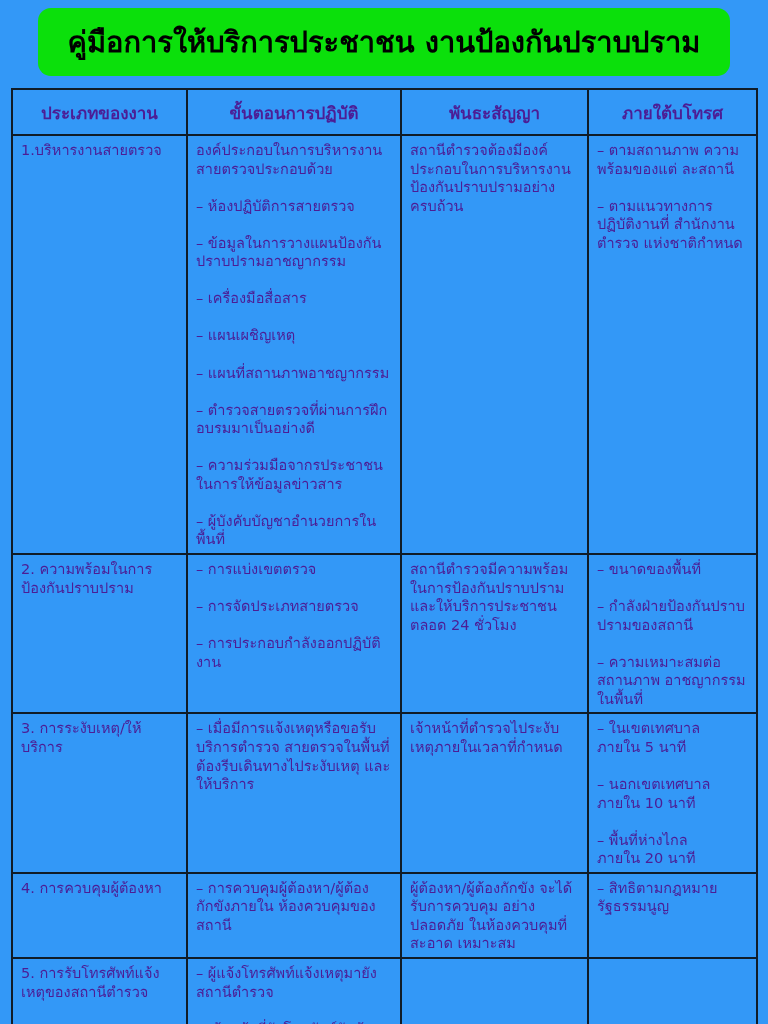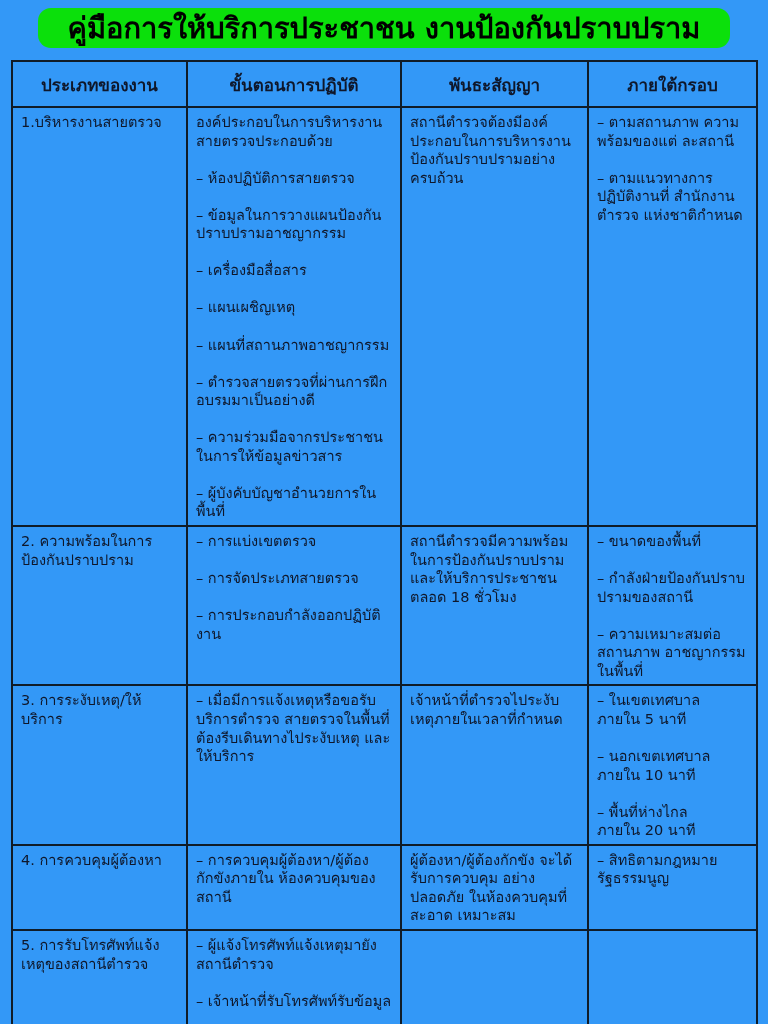--- a/index.html
+++ b/index.html
@@ -5,21 +5,21 @@
   * { box-sizing: border-box; }
   html, body {
     margin: 0; padding: 0;
     width: 768px; height: 1024px;
     background: #3398F7;
     overflow: hidden;
     font-family: "DejaVu Sans", "Liberation Sans", sans-serif;
   }
   .banner {
     margin: 8px 38px 12px 38px;
-    height: 40px;
+    height: 68px;
     background: #0BE00B;
     border-radius: 13px;
     display: flex; align-items: center; justify-content: center;
   }
   .banner-title {
     font-size: 29px;
     font-weight: bold;
     color: #000000;
     white-space: nowrap;
   }
@@ -28,21 +28,21 @@
     width: 745px;
     border-collapse: collapse;
     table-layout: fixed;
   }
   col.c1 { width: 175px; }
   col.c2 { width: 214px; }
   col.c3 { width: 187px; }
   col.c4 { width: 169px; }
   th, td {
     border: 2px solid #101C28;
-    color: #0f172a;
+    color: #4c1d95;
   }
   th {
     height: 46px;
     vertical-align: middle;
     text-align: center;
     font-size: 17px;
     font-weight: bold;
     padding: 6px 4px;
   }
   td {
@@ -73,21 +73,21 @@
     <col class="c1">
       <col class="c2">
       <col class="c3">
       <col class="c4">
   </colgroup>
   <thead>
     <tr>
       <th>ประเภทของงาน</th>
       <th>ขั้นตอนการปฏิบัติ</th>
       <th>พันธะสัญญา</th>
-      <th>ภายใต้กรอบ</th>
+      <th>ภายใต้บโทรศ</th>
     </tr>
   </thead>
   <tbody>
     <tr class="r1">
       <td>1.บริหารงานสายตรวจ</td>
       <td>องค์ประกอบในการบริหารงานสายตรวจประกอบด้วย
 
 – ห้องปฏิบัติการสายตรวจ
 
 – ข้อมูลในการวางแผนป้องกันปราบปรามอาชญากรรม
@@ -109,21 +109,21 @@
 – ตามแนวทางการปฏิบัติงานที่ สำนักงานตำรวจ แห่งชาติกำหนด</td>
     </tr>
     <tr class="r2">
       <td>2. ความพร้อมในการป้องกันปราบปราม</td>
       <td>– การแบ่งเขตตรวจ
 
 – การจัดประเภทสายตรวจ
 
 – การประกอบกำลังออกปฏิบัติงาน</td>
       <td>สถานีตำรวจมีความพร้อมในการป้องกันปราบปรามและให้บริการประชาชน
-ตลอด 18 ชั่วโมง</td>
+ตลอด 24 ชั่วโมง</td>
       <td>– ขนาดของพื้นที่
 
 – กำลังฝ่ายป้องกันปราบปรามของสถานี
 
 – ความเหมาะสมต่อสถานภาพ อาชญากรรมในพื้นที่</td>
     </tr>
     <tr class="r3">
       <td>3. การระงับเหตุ/ให้บริการ</td>
       <td>– เมื่อมีการแจ้งเหตุหรือขอรับบริการตำรวจ สายตรวจในพื้นที่ต้องรีบเดินทางไประงับเหตุ และให้บริการ</td>
       <td>เจ้าหน้าที่ตำรวจไประงับเหตุภายในเวลาที่กำหนด</td>

